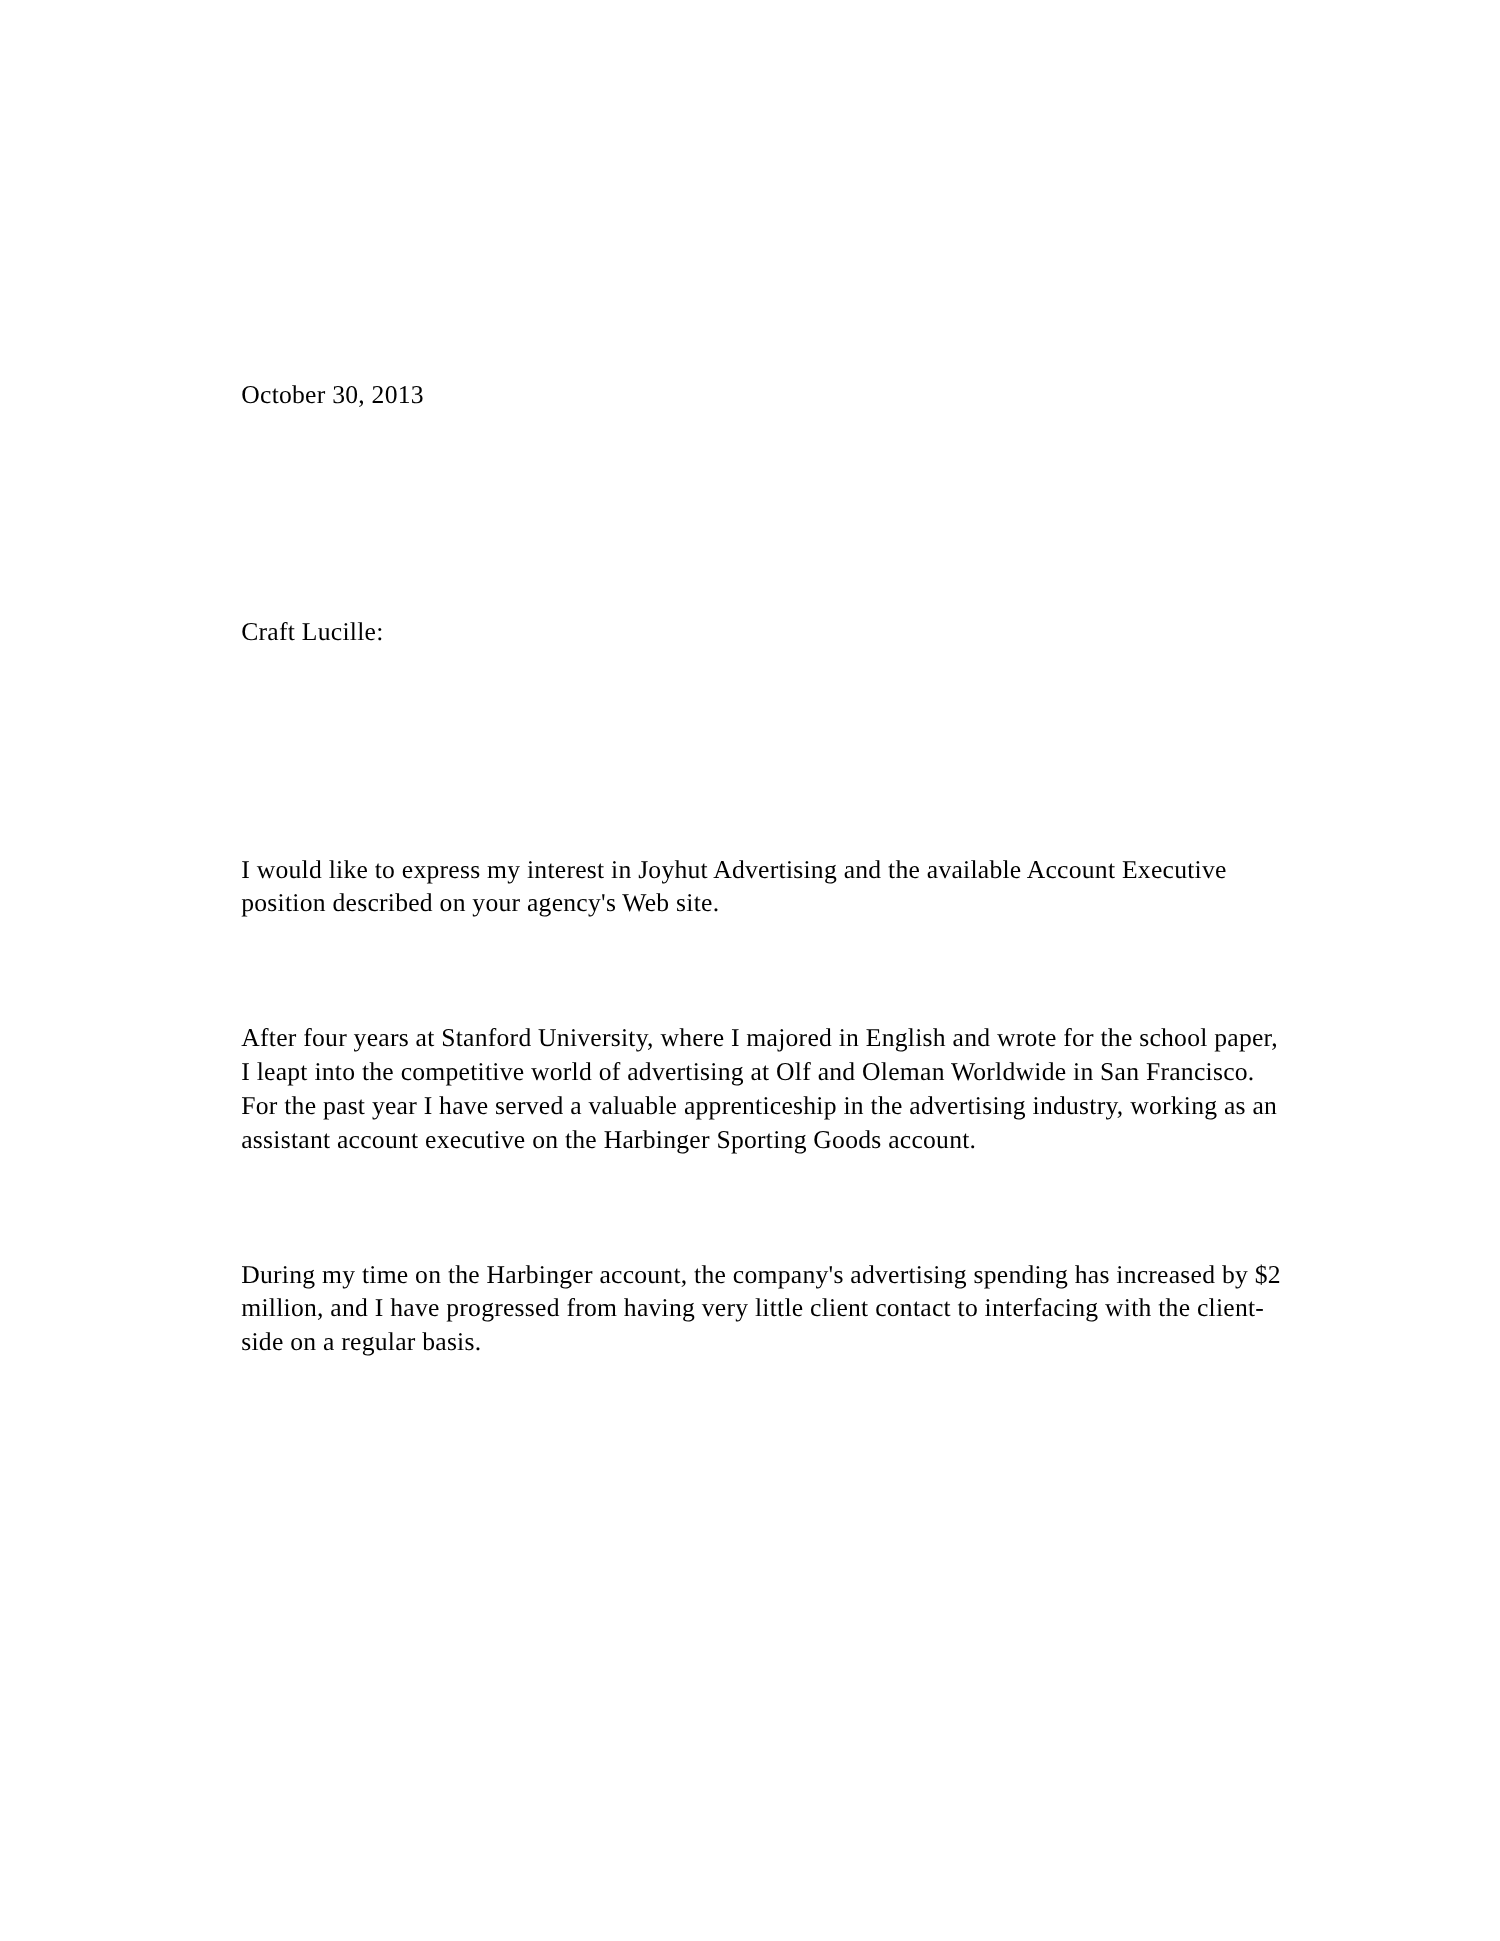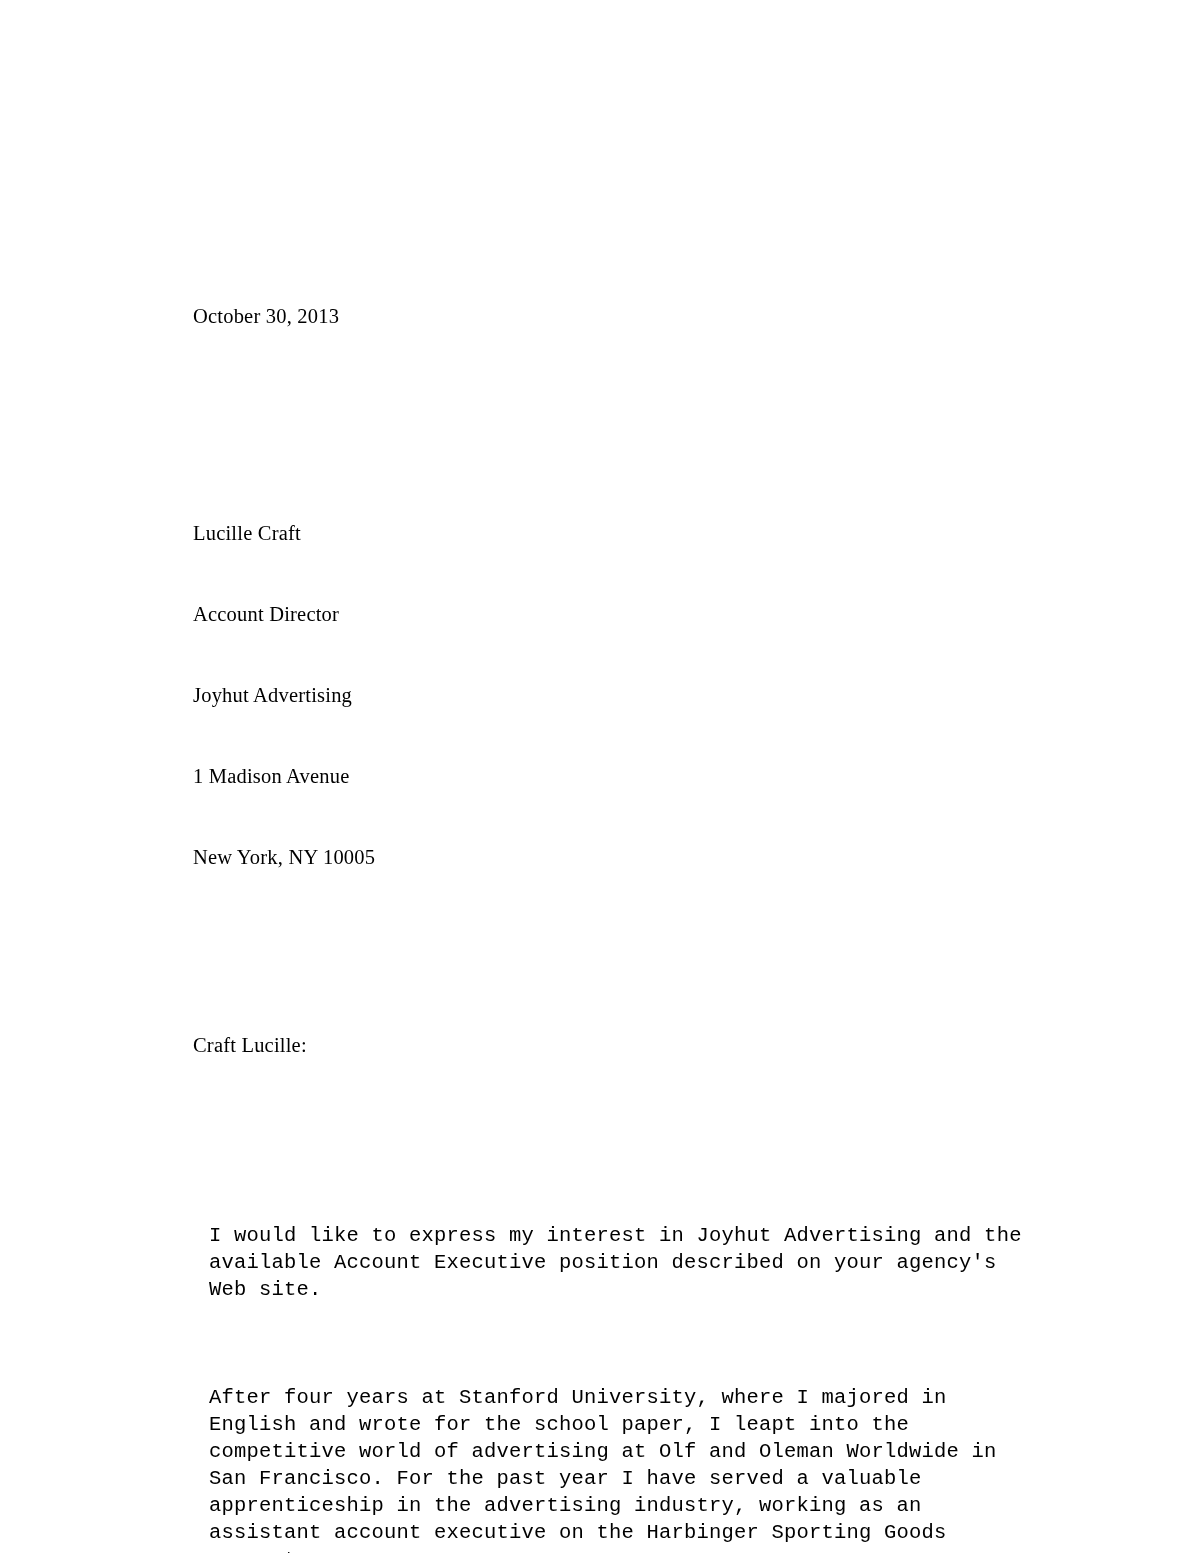--- a/index.html
+++ b/index.html
@@ -27,22 +27,21 @@
   .letter {
     font-size: 20.5px;
     line-height: 27px;
     white-space: pre-wrap;
     letter-spacing: 0.2px;
   }
   .line {
     margin: 0;
   }
   p.para {
-    margin: 0 0 27px 16px;
-    font-family: Liberation Mono, monospace;
+    margin: 0 0 27px 0;
   }
   .date-line {
     margin-bottom: 55px;
   }
   .recipient-block {
     margin-bottom: 26px;
   }
   .salutation-line {
     margin-bottom: 28px;
   }
@@ -51,27 +50,20 @@
   }
 </style>
 </head>
 <body>
 
 <div class="page">
   <div class="letter">
 
     <div class="line date-line">October 30, 2013</div>
 
-    <div class="recipient-block">
-      <div class="line">Lucille Craft</div>
-      <div class="line">Account Director</div>
-      <div class="line">Joyhut Advertising</div>
-      <div class="line">1 Madison Avenue</div>
-      <div class="line">New York, NY 10005</div>
-    </div>
 
     <div class="line salutation-line">Craft Lucille:</div>
 
     <div class="body-block">
       <p class="para">I would like to express my interest in Joyhut Advertising and the available Account Executive position described on your agency's Web site.</p>
       <p class="para">After four years at Stanford University, where I majored in English and wrote for the school paper, I leapt into the competitive world of advertising at Olf and Oleman Worldwide in San Francisco. For the past year I have served a valuable apprenticeship in the advertising industry, working as an assistant account executive on the Harbinger Sporting Goods account.</p>
       <p class="para">During my time on the Harbinger account, the company's advertising spending has increased by $2 million, and I have progressed from having very little client contact to interfacing with the client-side on a regular basis.</p>
       
     </div>
 

